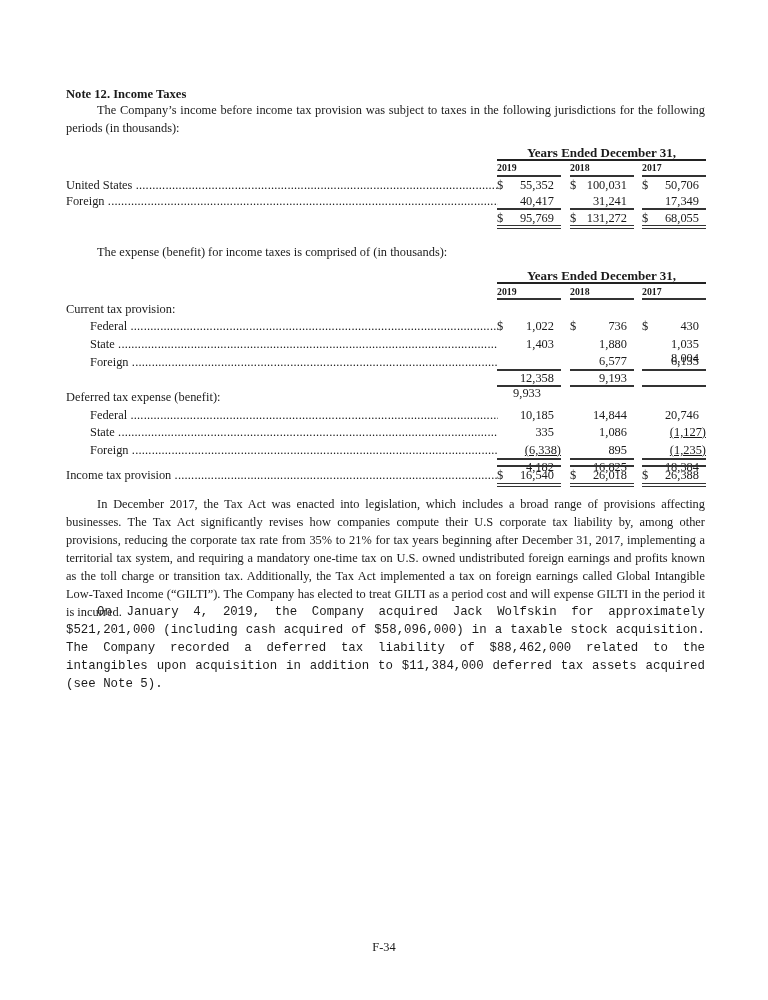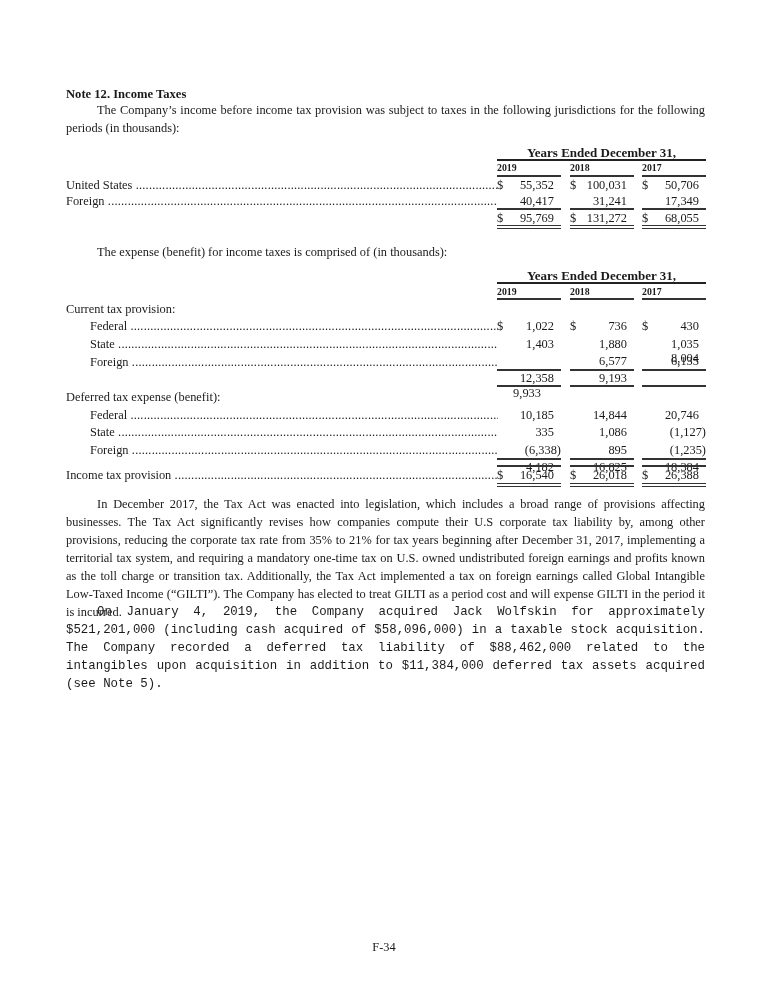--- a/index.html
+++ b/index.html
@@ -27,21 +27,21 @@
 
   .hdr-caption { position: absolute; font-weight: bold; font-size: 13px; text-align: center; width: 209px; left: 497px; }
   .hdr-rule { position: absolute; left: 497px; width: 209px; height: 1.6px; background: #222; }
   .yr { position: absolute; font-weight: bold; font-size: 9.8px; text-align: left; width: 64px; }
   .col-rule { position: absolute; width: 64px; height: 1.5px; background: #333; }
   .col-dbl { position: absolute; width: 64px; height: 4px; border-top: 1.2px solid #333; border-bottom: 1.2px solid #333; box-sizing: border-box; }
 
   .cell { position: absolute; width: 64px; height: 16px; line-height: 16px; }
   .cell .cur { position: absolute; left: 0; }
   .cell .num { position: absolute; right: 7px; }
-  .cell .num.paren { right: 0; }
+  .cell .num.paren { right: 0; text-decoration: underline; }
 
   .pagenum { left: 0; width: 768px; text-align: center; top: 940px; font-size: 12.4px; }
 </style>
 </head>
 <body>
 
 <div class="abs heading">Note 12. Income Taxes</div>
 <div class="abs para" style="top:101px;">The Company’s income before income tax provision was subject to taxes in the following jurisdictions for the following periods (in thousands):</div>
 
 <div>

